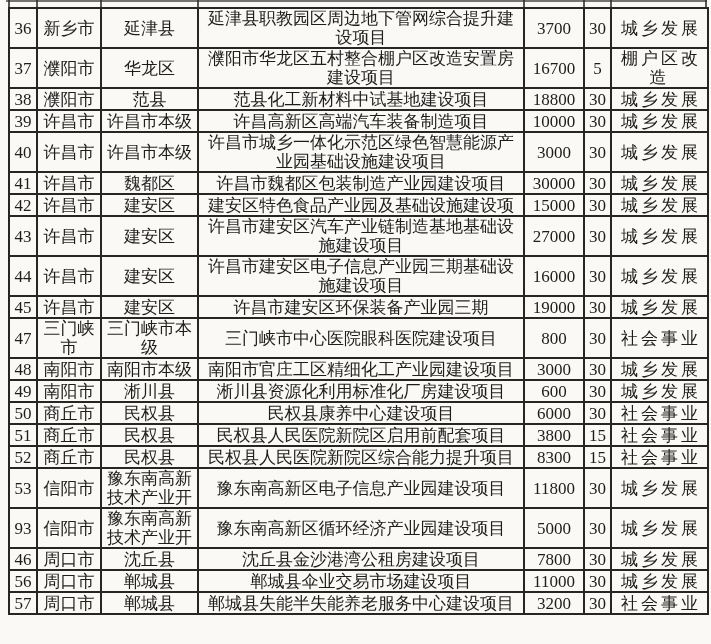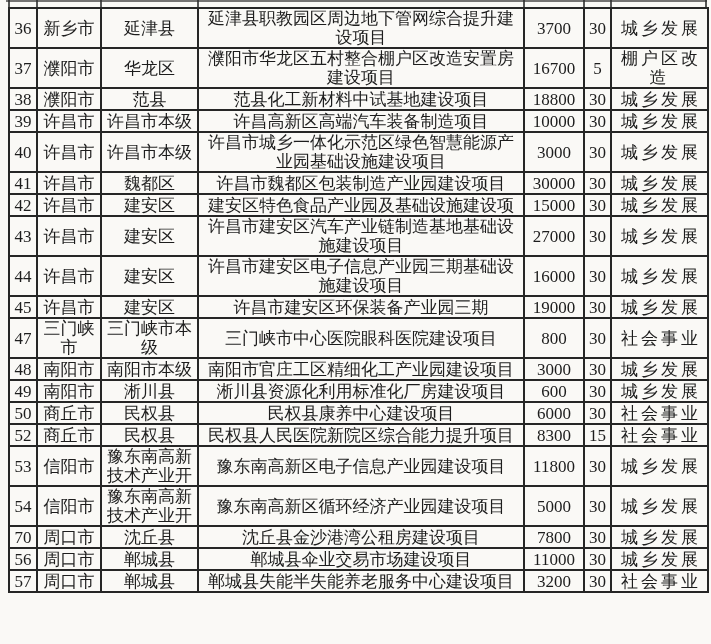--- a/index.html
+++ b/index.html
@@ -198,48 +198,57 @@
         <tr class="single">
           <td class="col-seq">50</td>
           <td class="col-city">商丘市</td>
           <td class="col-county">民权县</td>
           <td class="col-project">民权县康养中心建设项目</td>
           <td class="col-amount">6000</td>
           <td class="col-term">30</td>
           <td class="col-category">社会事业</td>
         </tr>
         <tr class="single">
+          <td class="col-seq">51</td>
+          <td class="col-city">商丘市</td>
+          <td class="col-county">民权县</td>
+          <td class="col-project">民权县人民医院新院区启用前配套项目</td>
+          <td class="col-amount">3800</td>
+          <td class="col-term">15</td>
+          <td class="col-category">社会事业</td>
+        </tr>
+        <tr class="single">
           <td class="col-seq">52</td>
           <td class="col-city">商丘市</td>
           <td class="col-county">民权县</td>
           <td class="col-project">民权县人民医院新院区综合能力提升项目</td>
           <td class="col-amount">8300</td>
           <td class="col-term">15</td>
           <td class="col-category">社会事业</td>
         </tr>
         <tr class="tall">
           <td class="col-seq">53</td>
           <td class="col-city">信阳市</td>
           <td class="col-county">豫东南高新技术产业开</td>
           <td class="col-project">豫东南高新区电子信息产业园建设项目</td>
           <td class="col-amount">11800</td>
           <td class="col-term">30</td>
           <td class="col-category">城乡发展</td>
         </tr>
         <tr class="tall">
-          <td class="col-seq">54</td>
+          <td class="col-seq">93</td>
           <td class="col-city">信阳市</td>
           <td class="col-county">豫东南高新技术产业开</td>
           <td class="col-project">豫东南高新区循环经济产业园建设项目</td>
           <td class="col-amount">5000</td>
           <td class="col-term">30</td>
           <td class="col-category">城乡发展</td>
         </tr>
         <tr class="single">
-          <td class="col-seq">70</td>
+          <td class="col-seq">46</td>
           <td class="col-city">周口市</td>
           <td class="col-county">沈丘县</td>
           <td class="col-project">沈丘县金沙港湾公租房建设项目</td>
           <td class="col-amount">7800</td>
           <td class="col-term">30</td>
           <td class="col-category">城乡发展</td>
         </tr>
         <tr class="single">
           <td class="col-seq">56</td>
           <td class="col-city">周口市</td>

